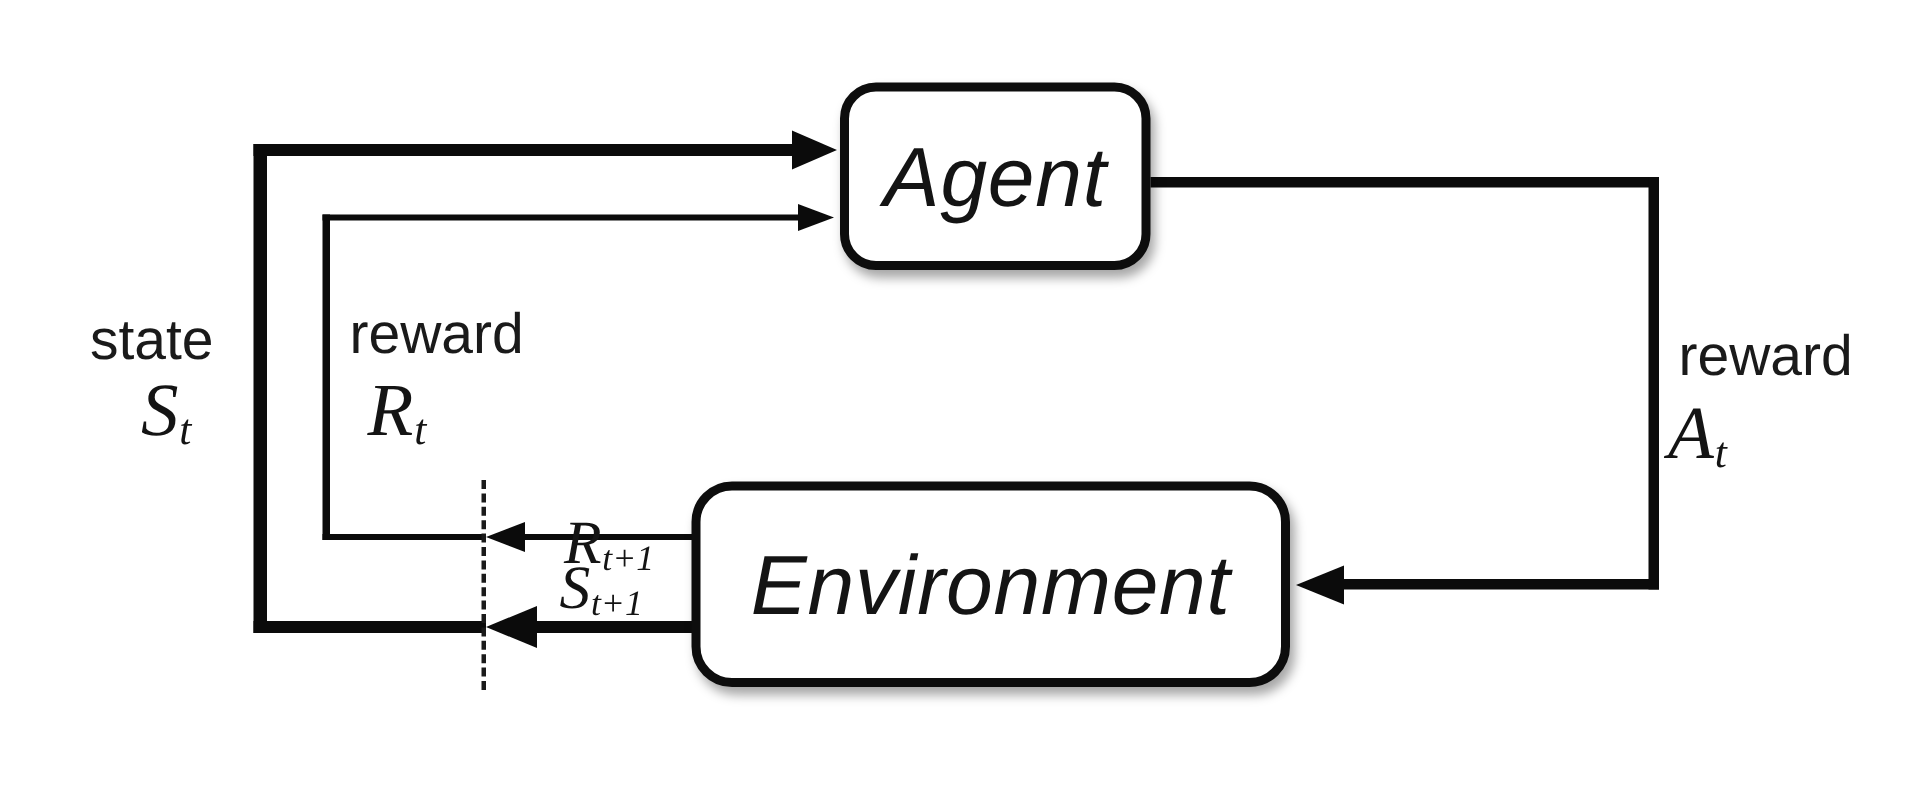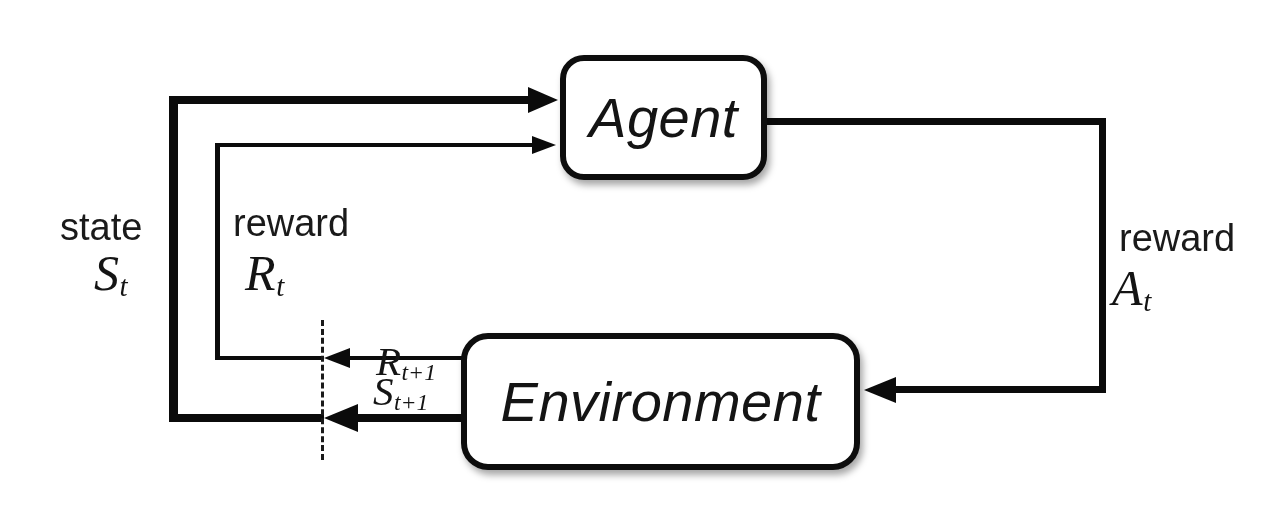--- a/index.html
+++ b/index.html
@@ -112,21 +112,21 @@
   <div class="line" style="left:1099px; top:118px; width:7px; height:275px;"></div>
   <div class="line" style="left:896px; top:386px; width:210px; height:7px;"></div>
   <div class="arrow-left" style="left:864px; top:377px; border-width:13px 32px 13px 0;"></div>
 
   <div class="dashed-v" style="left:321px; top:320px; height:140px;"></div>
 
   <div class="node" style="left:560px; top:55px; width:195px; height:113px;">
     <span>Agent</span>
   </div>
 
-  <div class="node" style="left:461px; top:321px; width:387px; height:125px; border-radius:27px;margin-top:12px;">
+  <div class="node" style="left:461px; top:321px; width:387px; height:125px; border-radius:27px;">
     <span>Environment</span>
   </div>
 
   <div class="word-label" style="left:60px; top:208px;">state</div>
   <div class="math-label math-side" style="left:94px; top:248px;">
     <span>S</span><sub>t</sub>
   </div>
 
   <div class="word-label" style="left:233px; top:204px;text-align:right;">reward</div>
   <div class="math-label math-side" style="left:245px; top:248px;">

